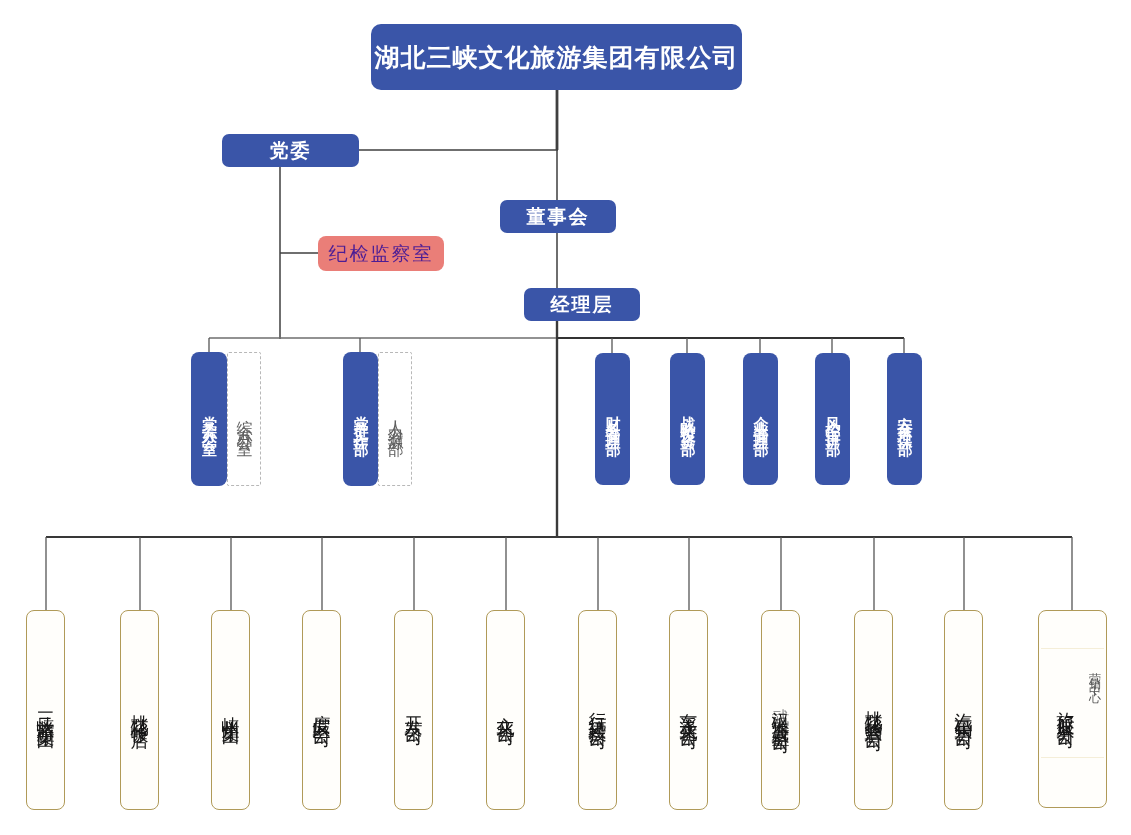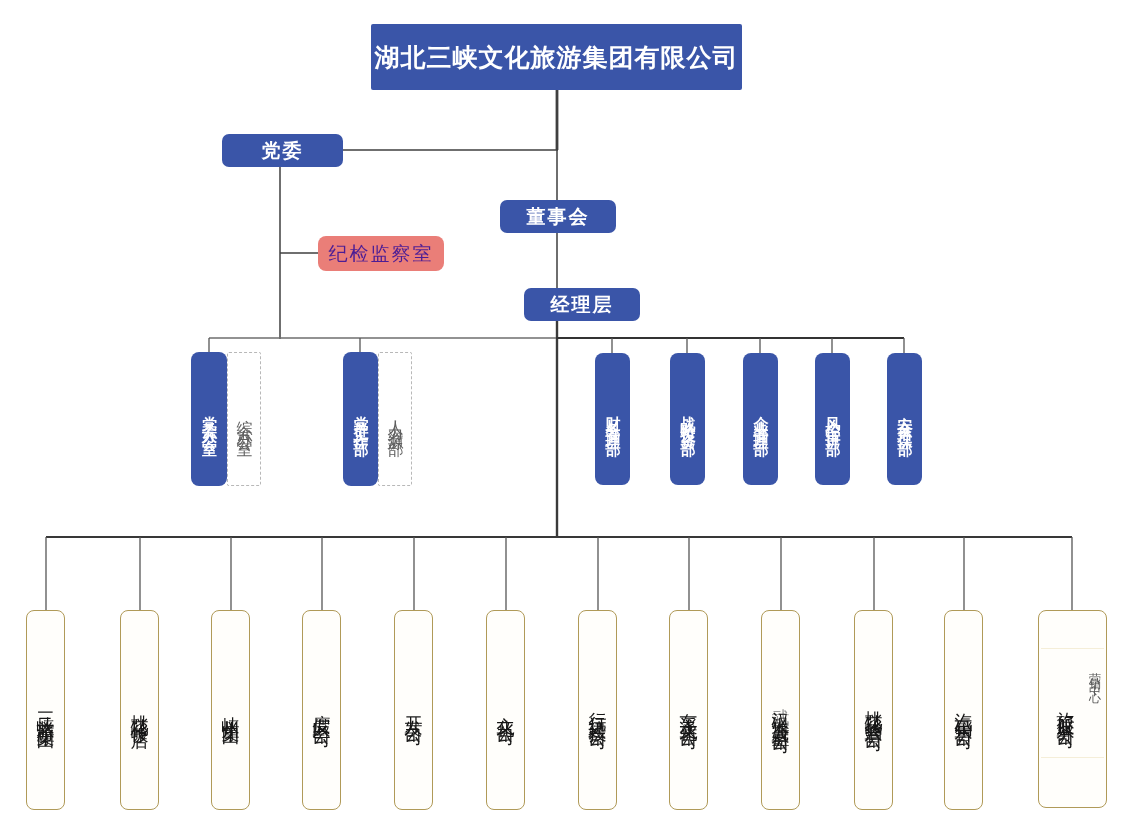--- a/index.html
+++ b/index.html
@@ -13,21 +13,21 @@
   .canvas svg{position:absolute;left:0;top:0;}
   .node{position:absolute;box-sizing:border-box;display:flex;align-items:center;justify-content:center;}
   .blue{
     background:var(--primary-blue,#3a55a8);
     color:#ffffff;font-weight:bold;border-radius:7px;
   }
   .red{
     background:var(--accent-red,#ea7e78);
     color:#4c1d95;font-weight:normal;border-radius:8px;
   }
-  .root{border-radius:2px;font-size:25px;letter-spacing:1px;}
+  .root{border-radius:10px;font-size:25px;letter-spacing:1px;}
   .lvl2{font-size:19px;letter-spacing:2px;}
   .vtext{
     writing-mode:vertical-rl;
     text-orientation:upright;
     display:inline-block;
   }
   .vblue{border-radius:8px;}
   .vblue .vtext{font-size:15px;font-weight:bold;letter-spacing:6px;}
   .dashed{
     border:1px dashed #b8b8b8;background:#ffffff;color:#5f5f5f;border-radius:2px;
@@ -90,21 +90,21 @@
     <line x1="781" y1="537" x2="781" y2="611" stroke="#555555" stroke-width="1.3"></line>
     <line x1="874" y1="537" x2="874" y2="611" stroke="#555555" stroke-width="1.3"></line>
     <line x1="964" y1="537" x2="964" y2="611" stroke="#555555" stroke-width="1.3"></line>
     <line x1="1072" y1="537" x2="1072" y2="611" stroke="#555555" stroke-width="1.3"></line>
   </svg>
 
   <div class="node blue root" style="left:371px;top:24px;width:371px;height:66px;">
     <span>湖北三峡文化旅游集团有限公司</span>
   </div>
 
-  <div class="node blue lvl2" style="left:222px;top:134px;width:121px;height:33px;">
+  <div class="node blue lvl2" style="left:222px;top:134px;width:137px;height:33px;">
     <span>党委</span>
   </div>
   <div class="node blue lvl2" style="left:500px;top:200px;width:116px;height:33px;">
     <span>董事会</span>
   </div>
   <div class="node red lvl2" style="left:318px;top:236px;width:126px;height:35px;">
     <span>纪检监察室</span>
   </div>
   <div class="node blue lvl2" style="left:500px;top:288px;width:116px;height:33px;margin-left:24px;">
     <span>经理层</span>

